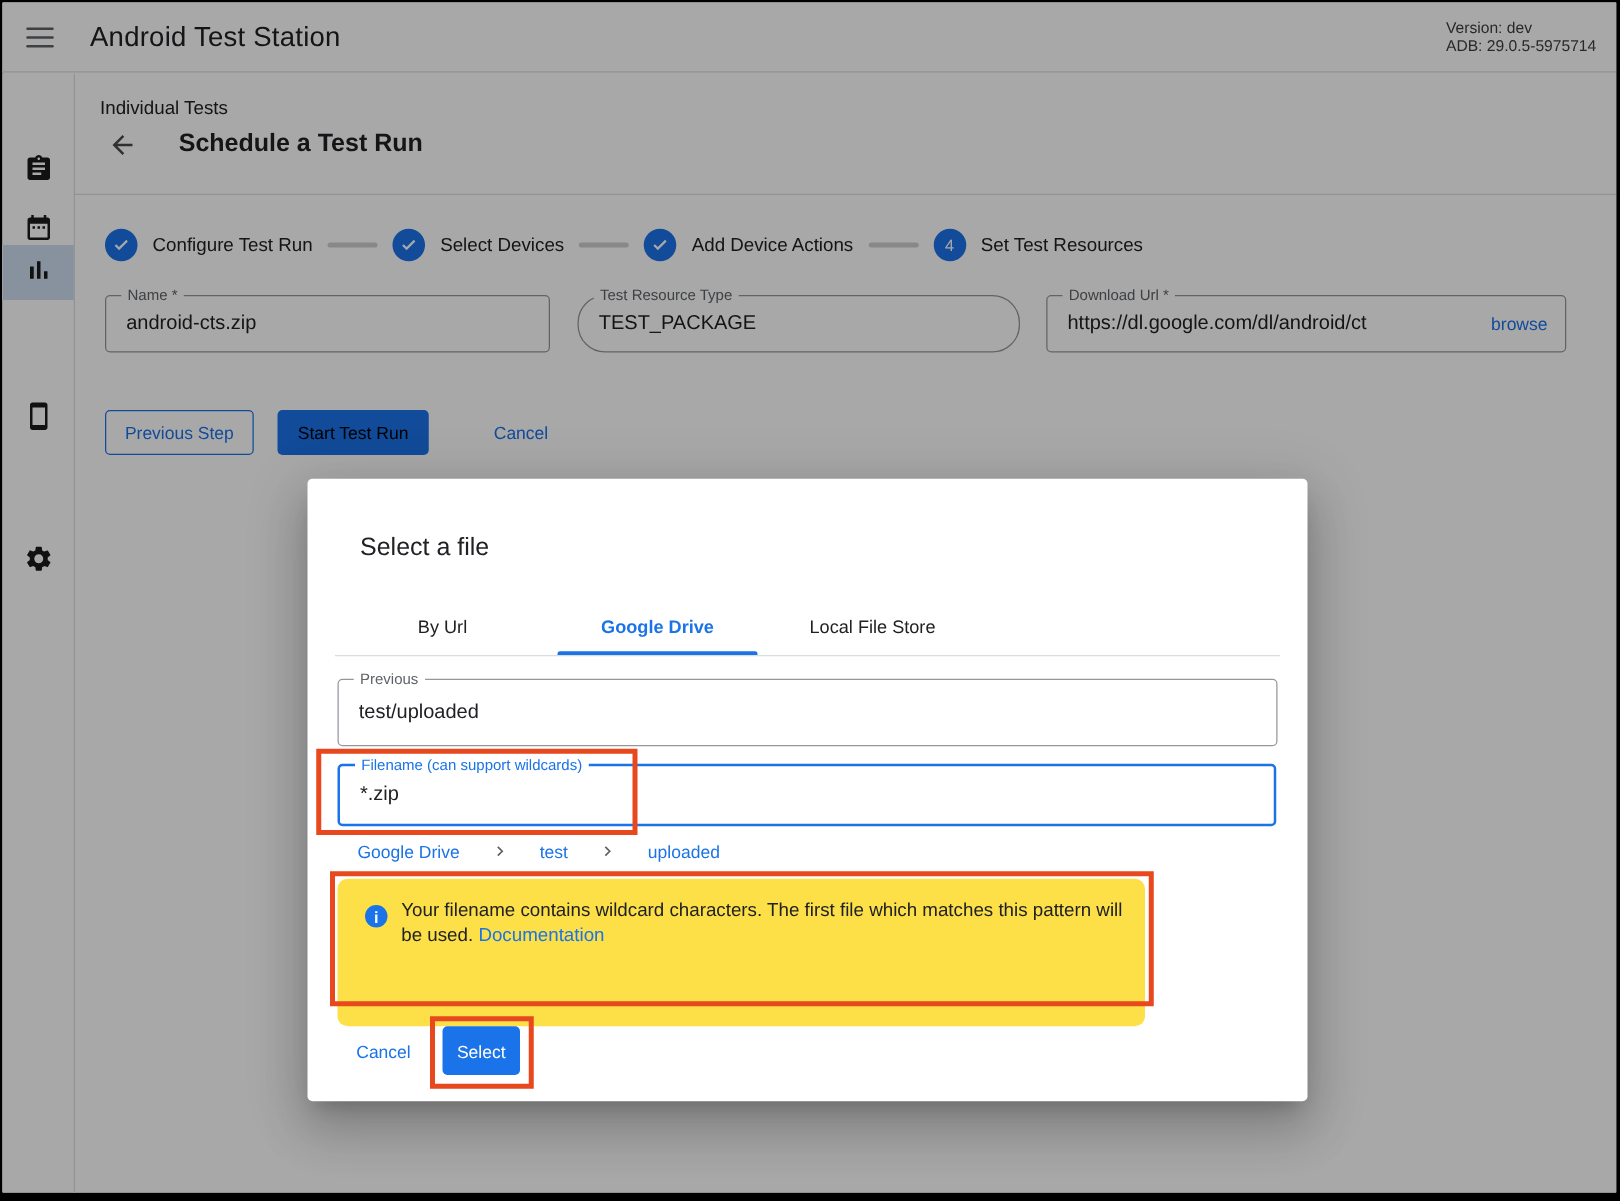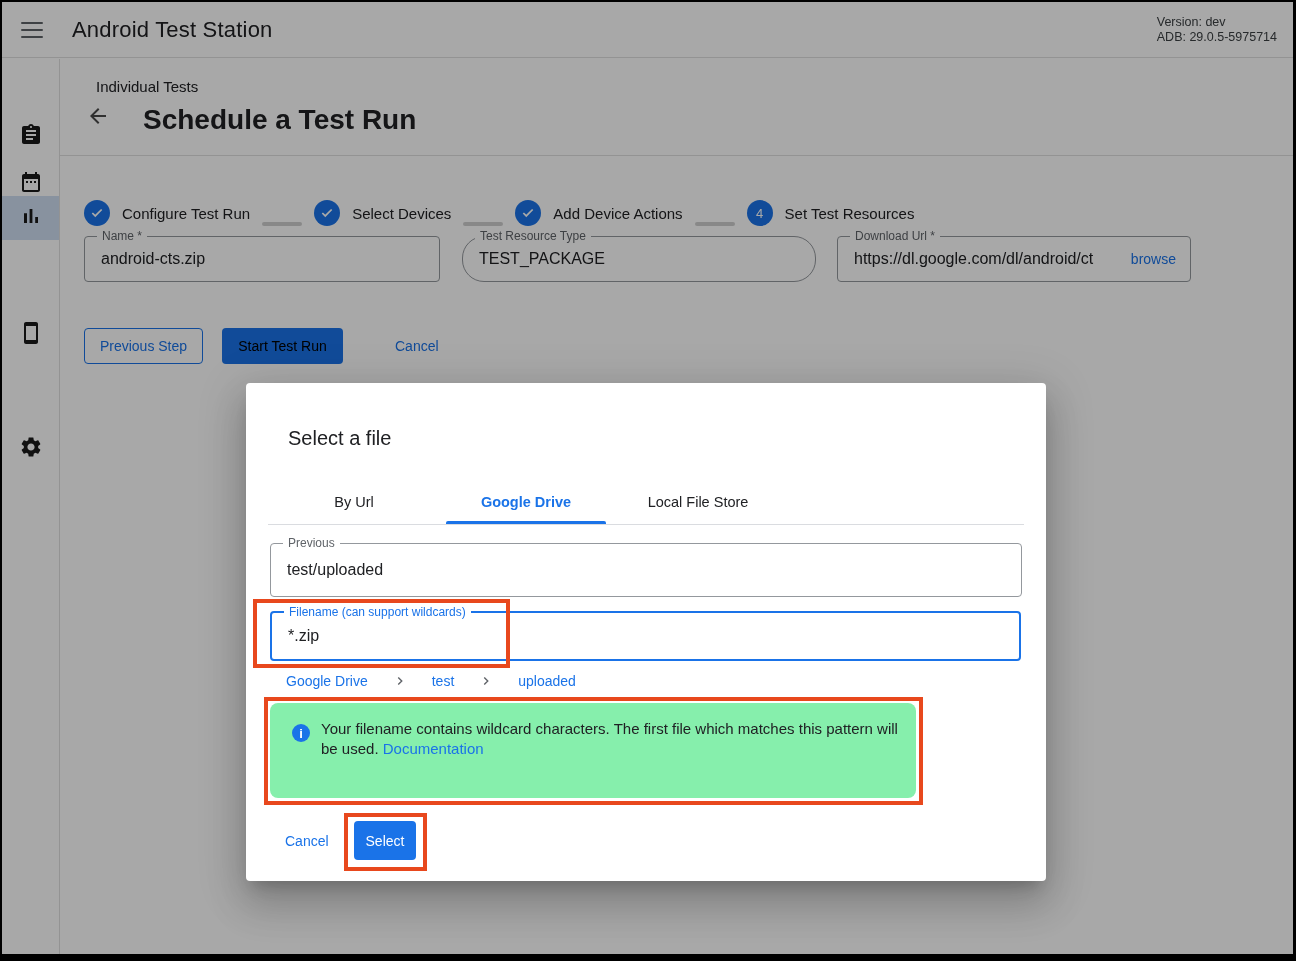--- a/index.html
+++ b/index.html
@@ -16,39 +16,39 @@
   .version { margin-left:auto; margin-right:16px; font-size:12.5px; color:#3c4043; line-height:15px; text-align:left; }
 
   
   .sidebar { position:absolute; left:0; top:57px; width:58px; height:895px; background:#fff; border-right:1px solid #e0e0e0; }
   .nav-item { position:absolute; left:0; width:57px; height:44px; display:flex; align-items:center; justify-content:center; color:#202124; cursor:pointer; }
   .nav-item.active { background:#cfdef2; }
   .nav-item svg { width:24px; height:24px; fill:#1b1b1b; }
 
   
   .main { position:absolute; left:58px; top:57px; width:1233px; height:895px; background:#fff; }
-  .page-breadcrumb { position:absolute; left:36px; top:19px; font-size:15px; color:#202124; }
+  .page-breadcrumb { position:absolute; left:20px; top:19px; font-size:15px; color:#202124; }
   .back-arrow { position:absolute; left:26px; top:45px; width:24px; height:24px; color:#4a4a4a; cursor:pointer; }
   .back-arrow svg { width:24px; height:24px; fill:#4a4a4a; }
-  .page-title { position:absolute; left:83px; top:45px; font-size:28px; color:#202124; }
+  .page-title { position:absolute; left:83px; top:45px; font-size:20px; color:#202124; }
   .head-divider { position:absolute; left:0; top:96px; width:100%; height:1px; background:#e0e0e0; }
 
-  .stepper { position:absolute; left:24px; top:141px; display:flex; align-items:flex-end; gap:12px; }
+  .stepper { position:absolute; left:24px; top:124px; display:flex; align-items:center; gap:12px; }
   .step { display:flex; align-items:center; gap:12px; cursor:pointer; }
   .step-circle { width:26px; height:26px; border-radius:50%; background:#1a73e8; color:#fff; display:flex; align-items:center; justify-content:center; font-size:13px; flex:none; }
   .step-circle svg { width:14px; height:14px; }
   .step-label { font-size:15px; color:#202124; white-space:nowrap; }
   .connector { width:40px; height:4px; border-radius:2px; background:#cfcfcf; flex:none; }
 
   .field { position:absolute; height:46px; border:1px solid #94989d; border-radius:4px; background:#fff; }
   .flabel { position:absolute; top:-7px; left:12px; background:#fff; padding:0 5px; font-size:12px; line-height:13px; color:#5f6368; white-space:nowrap; }
   .fvalue { position:absolute; left:16px; top:50%; transform:translateY(-50%); font-size:16px; color:#202124; white-space:nowrap; overflow:hidden; }
   .field-name { left:24px; top:177px; width:356px; }
   .field-type { left:402px; top:177px; width:354px;border-radius:22px; }
-  .field-url  { left:777px; top:177px; width:354px; }
+  .field-url  { left:777px; top:177px; width:416px; }
   .field-url .fvalue { width:250px; }
   .browse-link { position:absolute; right:14px; top:50%; transform:translateY(-50%); font-size:14px; color:#1a73e8; cursor:pointer; }
 
   .actions { position:absolute; left:24px; top:269px; height:36px; display:flex; align-items:center; }
   .btn { font-size:14px; border-radius:4px; display:flex; align-items:center; justify-content:center; cursor:pointer; }
   .btn-outlined { width:119px; height:36px; border:1px solid #1a73e8; color:#1a73e8; background:transparent; }
   .btn-filled { width:121px; height:36px; background:#1a73e8; color:#000000; margin-left:19px; }
   .btn-text { color:#1a73e8; margin-left:36px; padding:0 16px; height:36px; }
 
   
@@ -64,21 +64,21 @@
   .dlg-field { position:absolute; border:1px solid #94989d; border-radius:4px; background:#fff; }
   .dlg-field.focused { border:2px solid #1a73e8;padding-left:28px; }
   .dlg-field.focused .flabel { color:#1a73e8; }
   .field-directory { left:24px; top:160px; width:752px; height:54px; }
   .field-filename  { left:24px; top:228px; width:751px; height:50px; }
 
   .dlg-breadcrumb { position:absolute; left:40px; top:288px; height:20px; display:flex; align-items:center; gap:25px; }
   .crumb { font-size:14px; color:#1a73e8; cursor:pointer; }
   .crumb-sep svg { width:14px; height:14px; display:block; }
 
-  .info-box { position:absolute; left:24px; top:320px; width:646px; height:95px; background:#86efac; border-radius:8px; }
+  .info-box { position:absolute; left:24px; top:320px; width:646px; height:118px; background:#fde047; border-radius:8px; }
   .info-icon { position:absolute; left:22px; top:21px; width:18px; height:18px; border-radius:50%; background:#1a73e8; color:#fff; font-size:13px; font-weight:bold; display:flex; align-items:center; justify-content:center; }
   .info-icon::after { content:"i"; font-style:normal; }
   .info-text { position:absolute; left:51px; top:16px; width:580px; font-size:15px; line-height:19.5px; color:#202124; }
   .doc-link { color:#1a73e8; cursor:pointer; }
 
   .dlg-cancel { position:absolute; left:39px; top:444px; height:28px; display:flex; align-items:center; font-size:14px; color:#1a73e8; cursor:pointer; }
   .dlg-select { position:absolute; left:108px; top:438px; width:62px; height:39px; background:#1a73e8; color:#fff; font-size:14px; border-radius:4px; display:flex; align-items:center; justify-content:center; cursor:pointer; }
 
   .annot { position:absolute; border:4px solid #e8481d; z-index:60; pointer-events:none; }
   .annot-filename { left:7px;  top:216px; width:257px; height:69px; }

